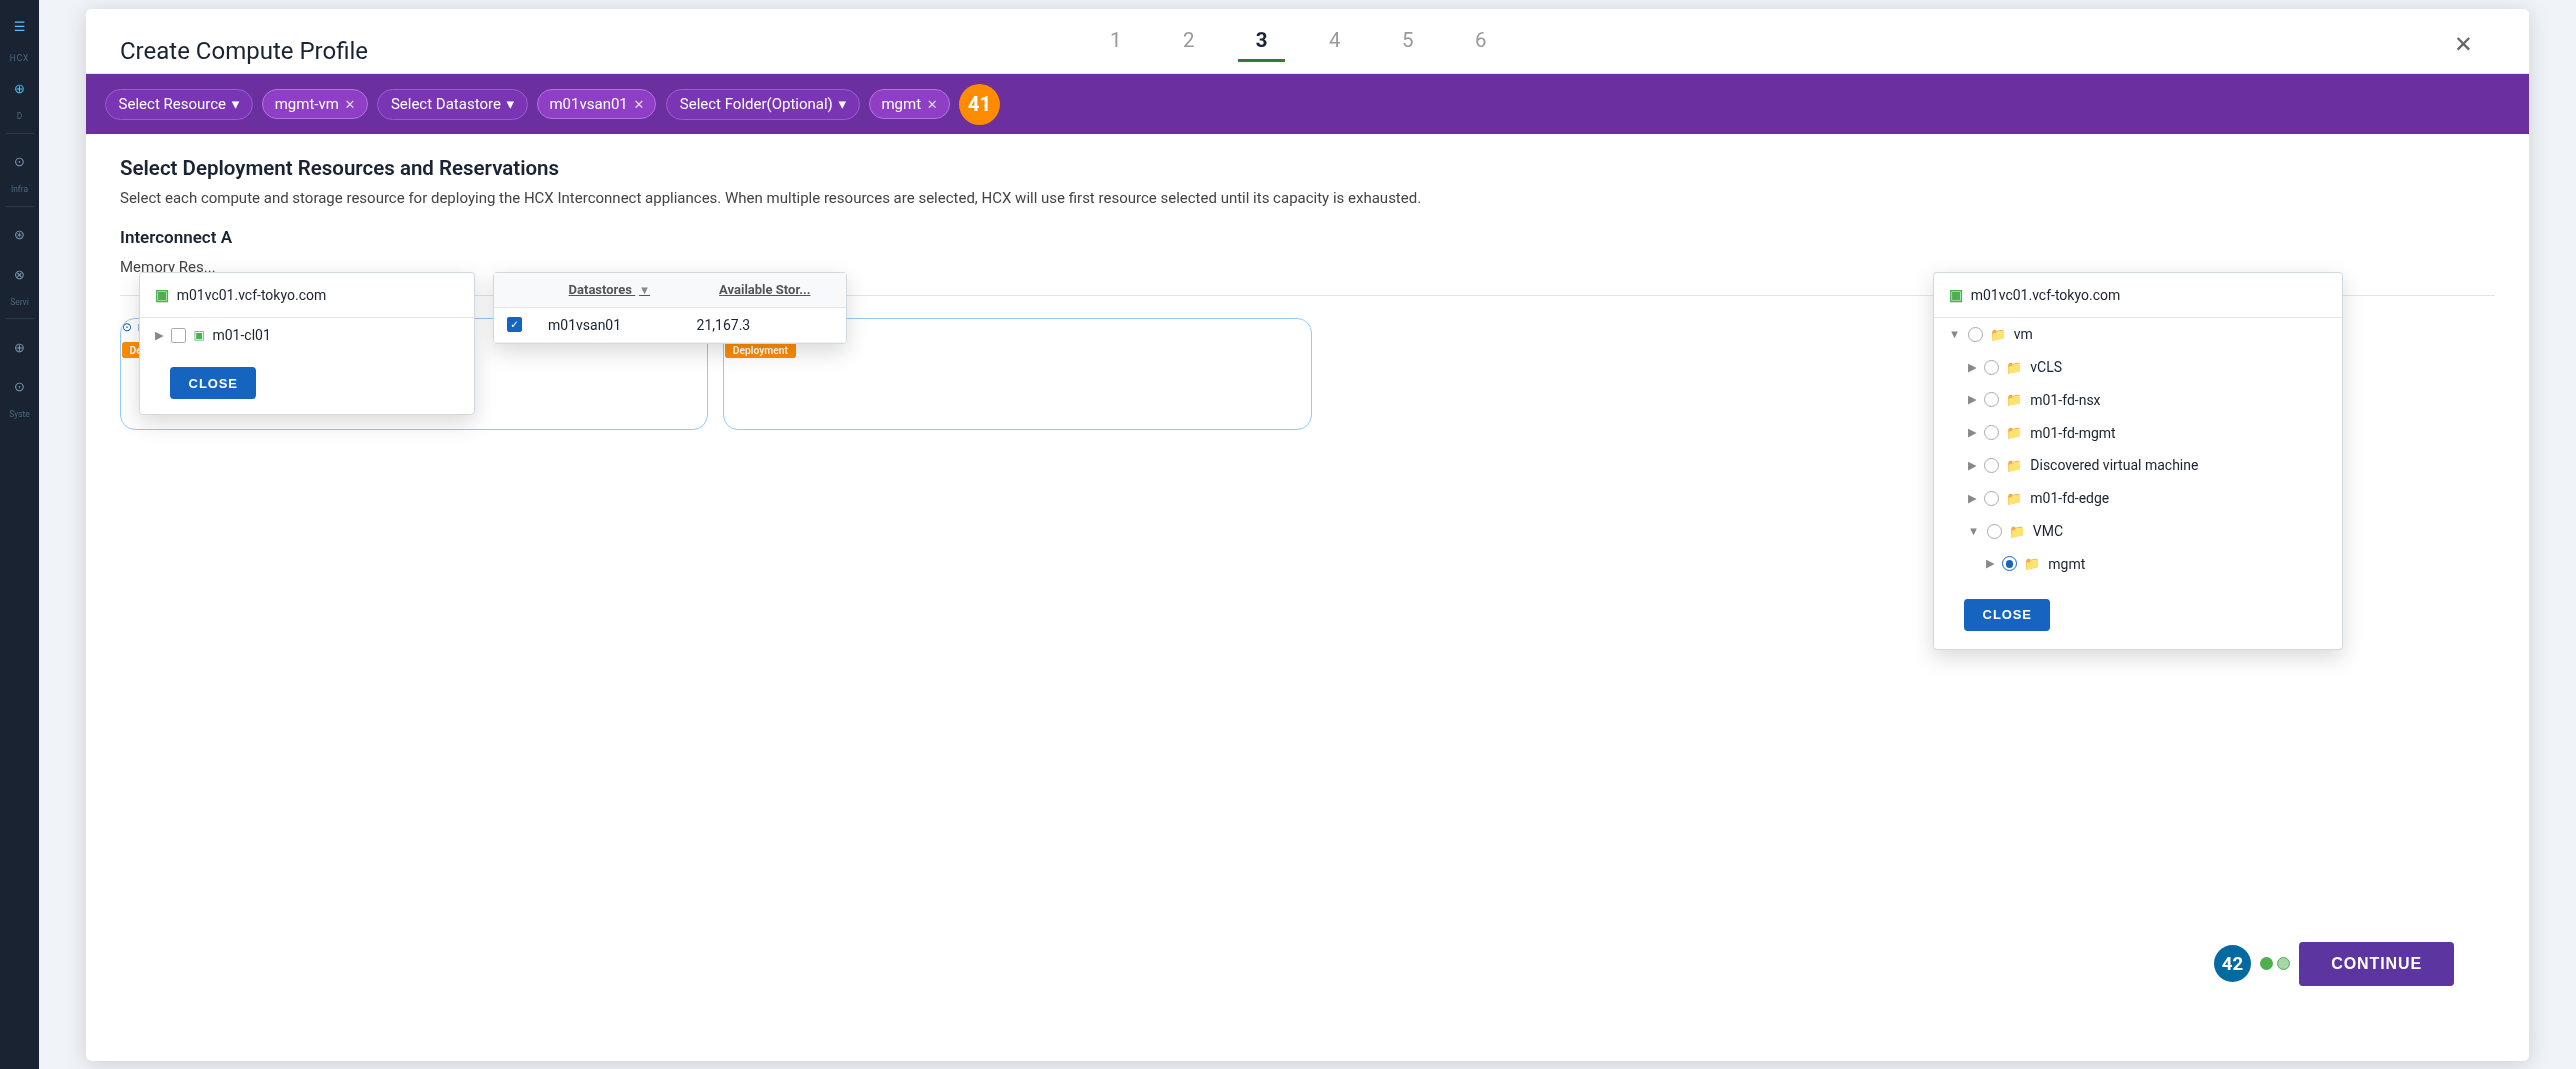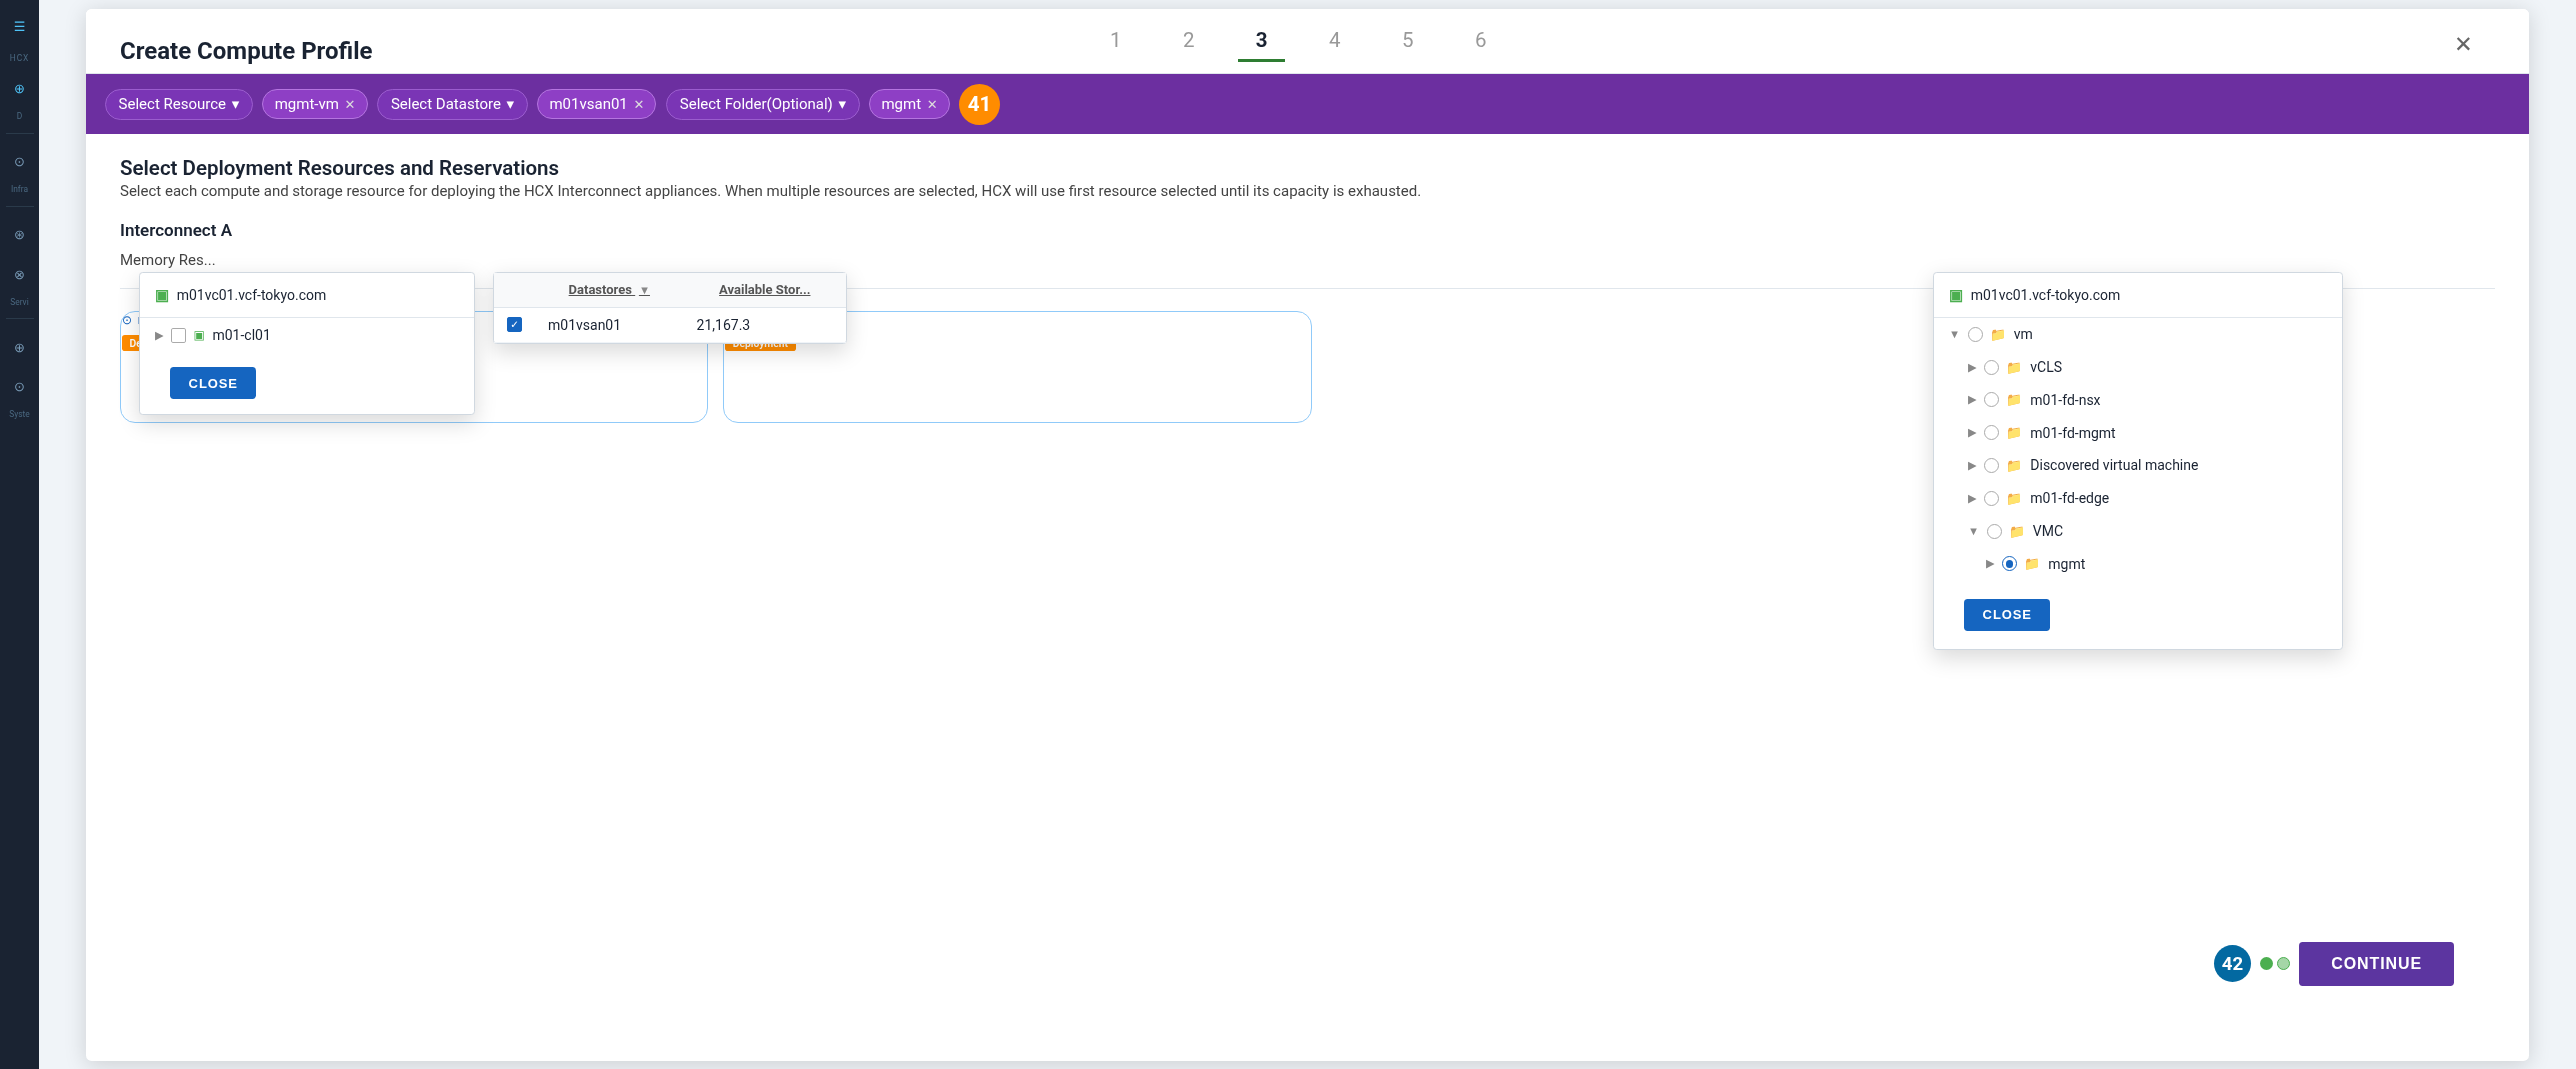--- a/index.html
+++ b/index.html
@@ -69,21 +69,21 @@
       display: flex;
       align-items: center;
       justify-content: space-between;
       padding: 18.6px 34px 0 34px;
       background: #fff;
       border-bottom: 0.9px solid #e0e6ec;
       padding-bottom: 0;
     }
     .modal-title {
       font-size: 24px;
-      font-weight: 700;
+      font-weight: 400;
       color: #1a2332;
     }
     .close-btn {
       font-size: 22.4px;
       color: #666;
       cursor: pointer;
       line-height: 1;
       padding: 3.7px;
     }
 
@@ -149,21 +149,21 @@
     .modal-body {
       flex: 1;
       padding: 22.4px 34px;
       overflow: auto;
       position: relative;
     }
     .section-title {
       font-size: 20.5px;
       font-weight: 600;
       color: #1a2332;
-      margin-bottom: 0;
+      margin-bottom: 7px;
     }
     .section-desc {
       font-size: 15px;
       color: #444;
       margin-bottom: 17px;
       line-height: 1.5;
     }
 
     .interconnect-label {
       font-size: 17px;

